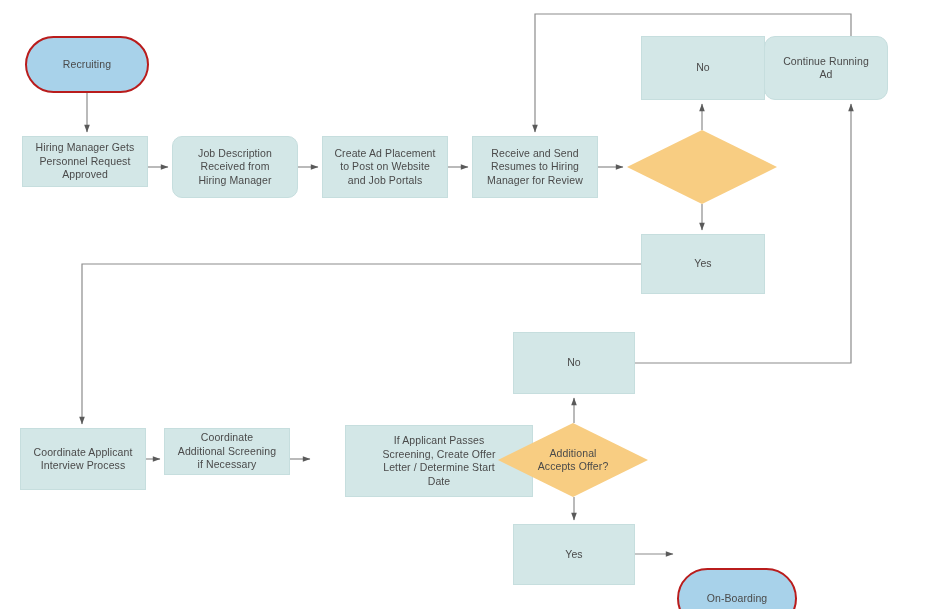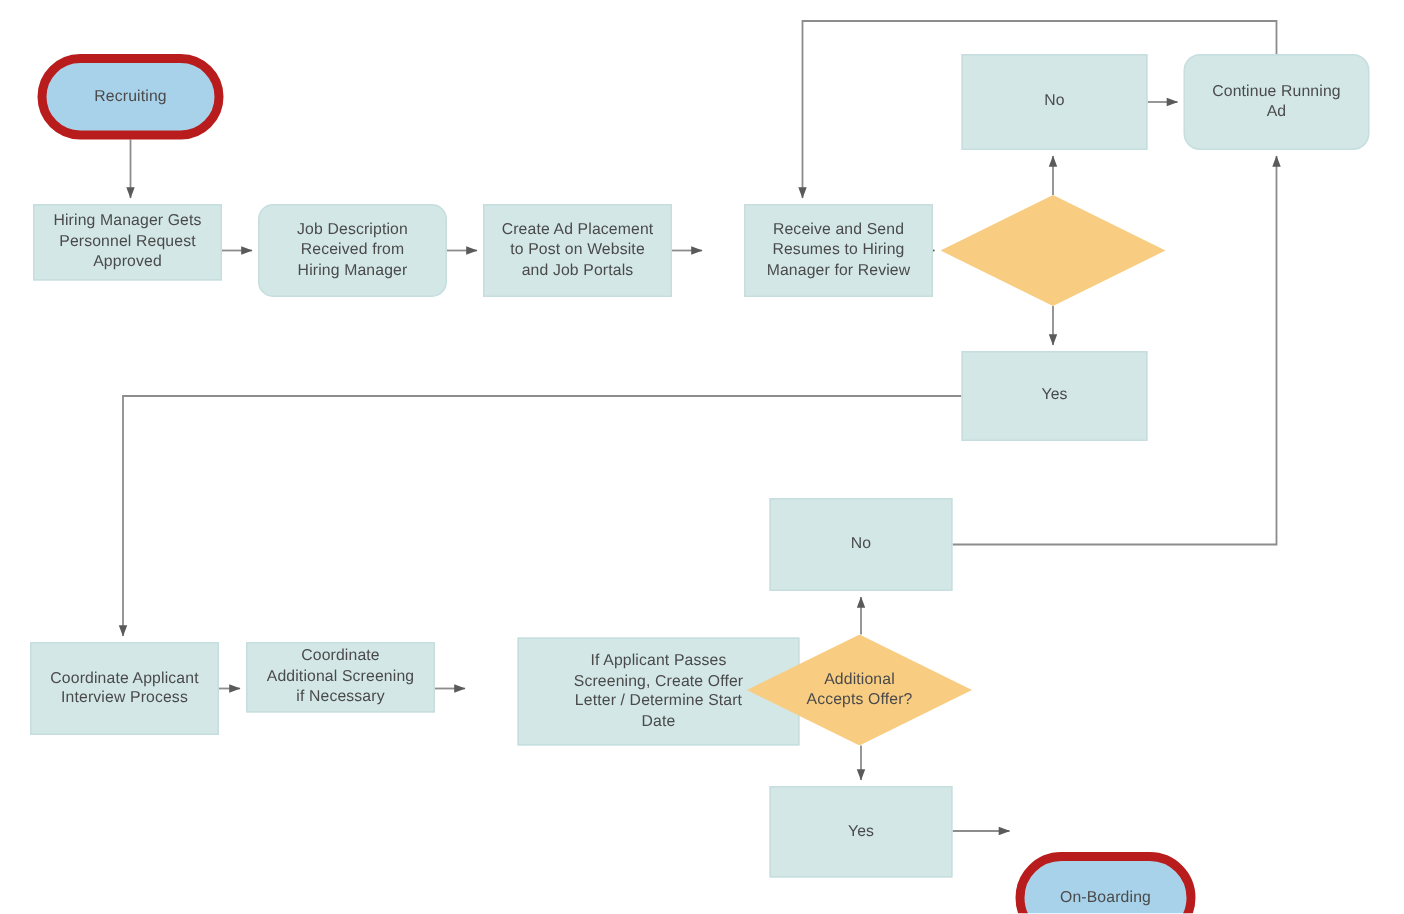--- a/index.html
+++ b/index.html
@@ -42,21 +42,21 @@
     z-index: 2;
     padding: 0 6px;
     white-space: pre-line;
   }
   .proc {
     background: #d3e7e7;
     border: 1px solid #c6dede;
   }
   .term {
     background: #a8d2ea;
-    border: 6px solid #b91c1c;
+    border: 2px solid #b91c1c;
     border-radius: 34px;
   }
   .decision {
     background: transparent;
     border: none;
   }
   .decision .dshape {
     position: absolute;
     left: 0;
     top: 0;
@@ -109,32 +109,32 @@
       <div class="node proc" style="left: 172px; top: 136px; width: 126px; height: 62px; border-radius: 10px;">
         <span class="label">Job Description
 Received from
 Hiring Manager</span>
       </div>
       <div class="node proc" style="left: 322px; top: 136px; width: 126px; height: 62px;">
         <span class="label">Create Ad Placement
 to Post on Website
 and Job Portals</span>
       </div>
-      <div class="node proc" style="left: 472px; top: 136px; width: 126px; height: 62px; margin-left: 24px;">
+      <div class="node proc" style="left: 472px; top: 136px; width: 126px; height: 62px;">
         <span class="label">Receive and Send
 Resumes to Hiring
 Manager for Review</span>
       </div>
       <div class="node decision" style="left: 627px; top: 130px; width: 150px; height: 74px;">
         <div class="dshape"></div>
       </div>
       <div class="node proc" style="left: 641px; top: 36px; width: 124px; height: 64px;">
         <span class="label">No</span>
       </div>
-      <div class="node proc" style="left: 789px; top: 36px; width: 124px; height: 64px; border-radius: 11px;">
+      <div class="node proc" style="left: 764px; top: 36px; width: 124px; height: 64px; border-radius: 11px;">
         <span class="label">Continue Running
 Ad</span>
       </div>
       <div class="node proc" style="left: 641px; top: 234px; width: 124px; height: 60px;">
         <span class="label">Yes</span>
       </div>
       <div class="node proc" style="left: 20px; top: 428px; width: 126px; height: 62px;">
         <span class="label">Coordinate Applicant
 Interview Process</span>
       </div>

